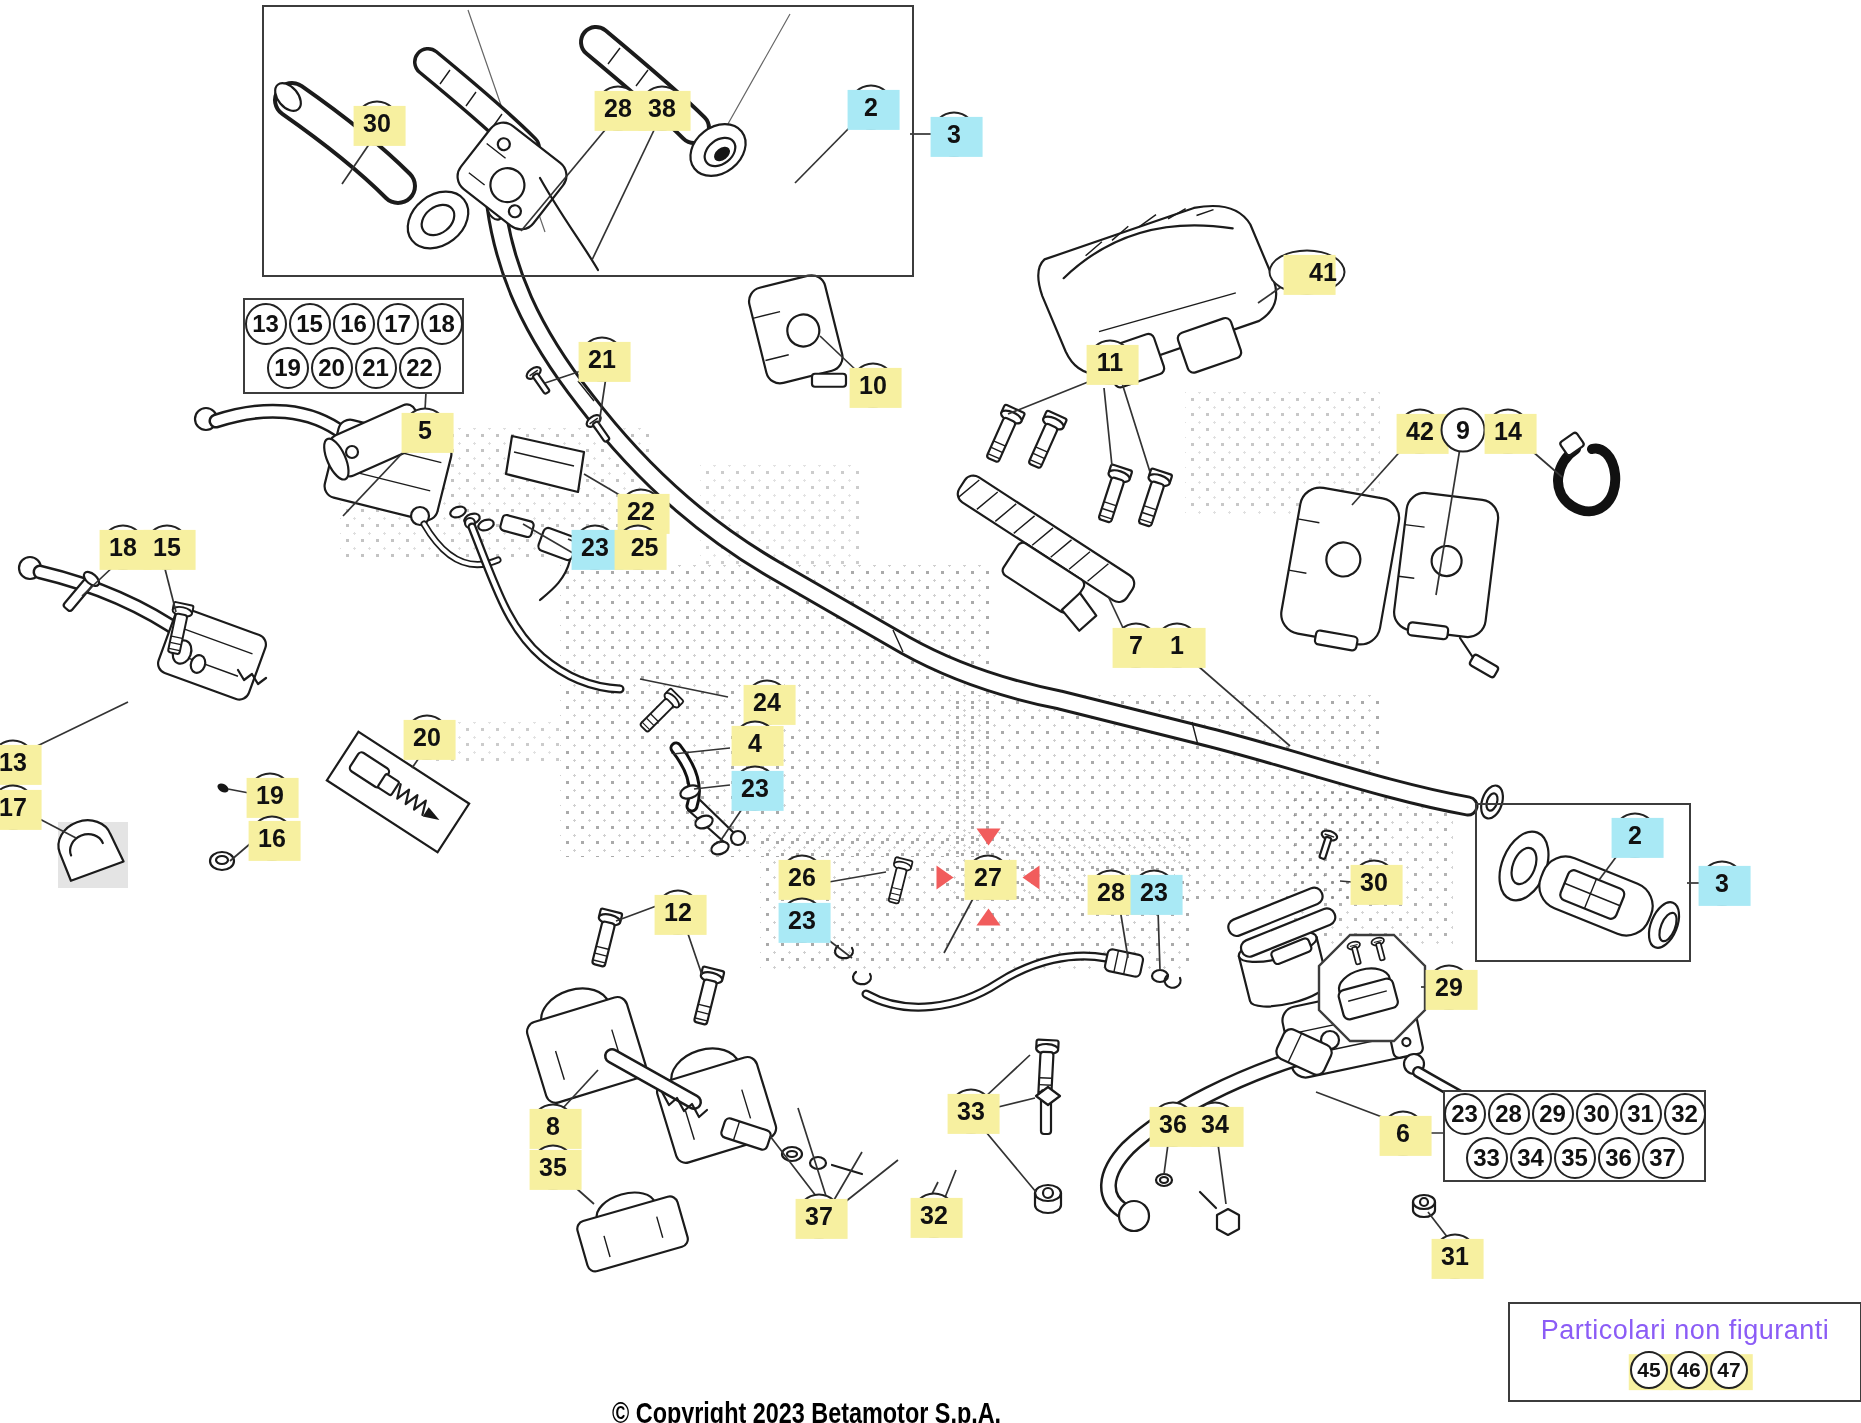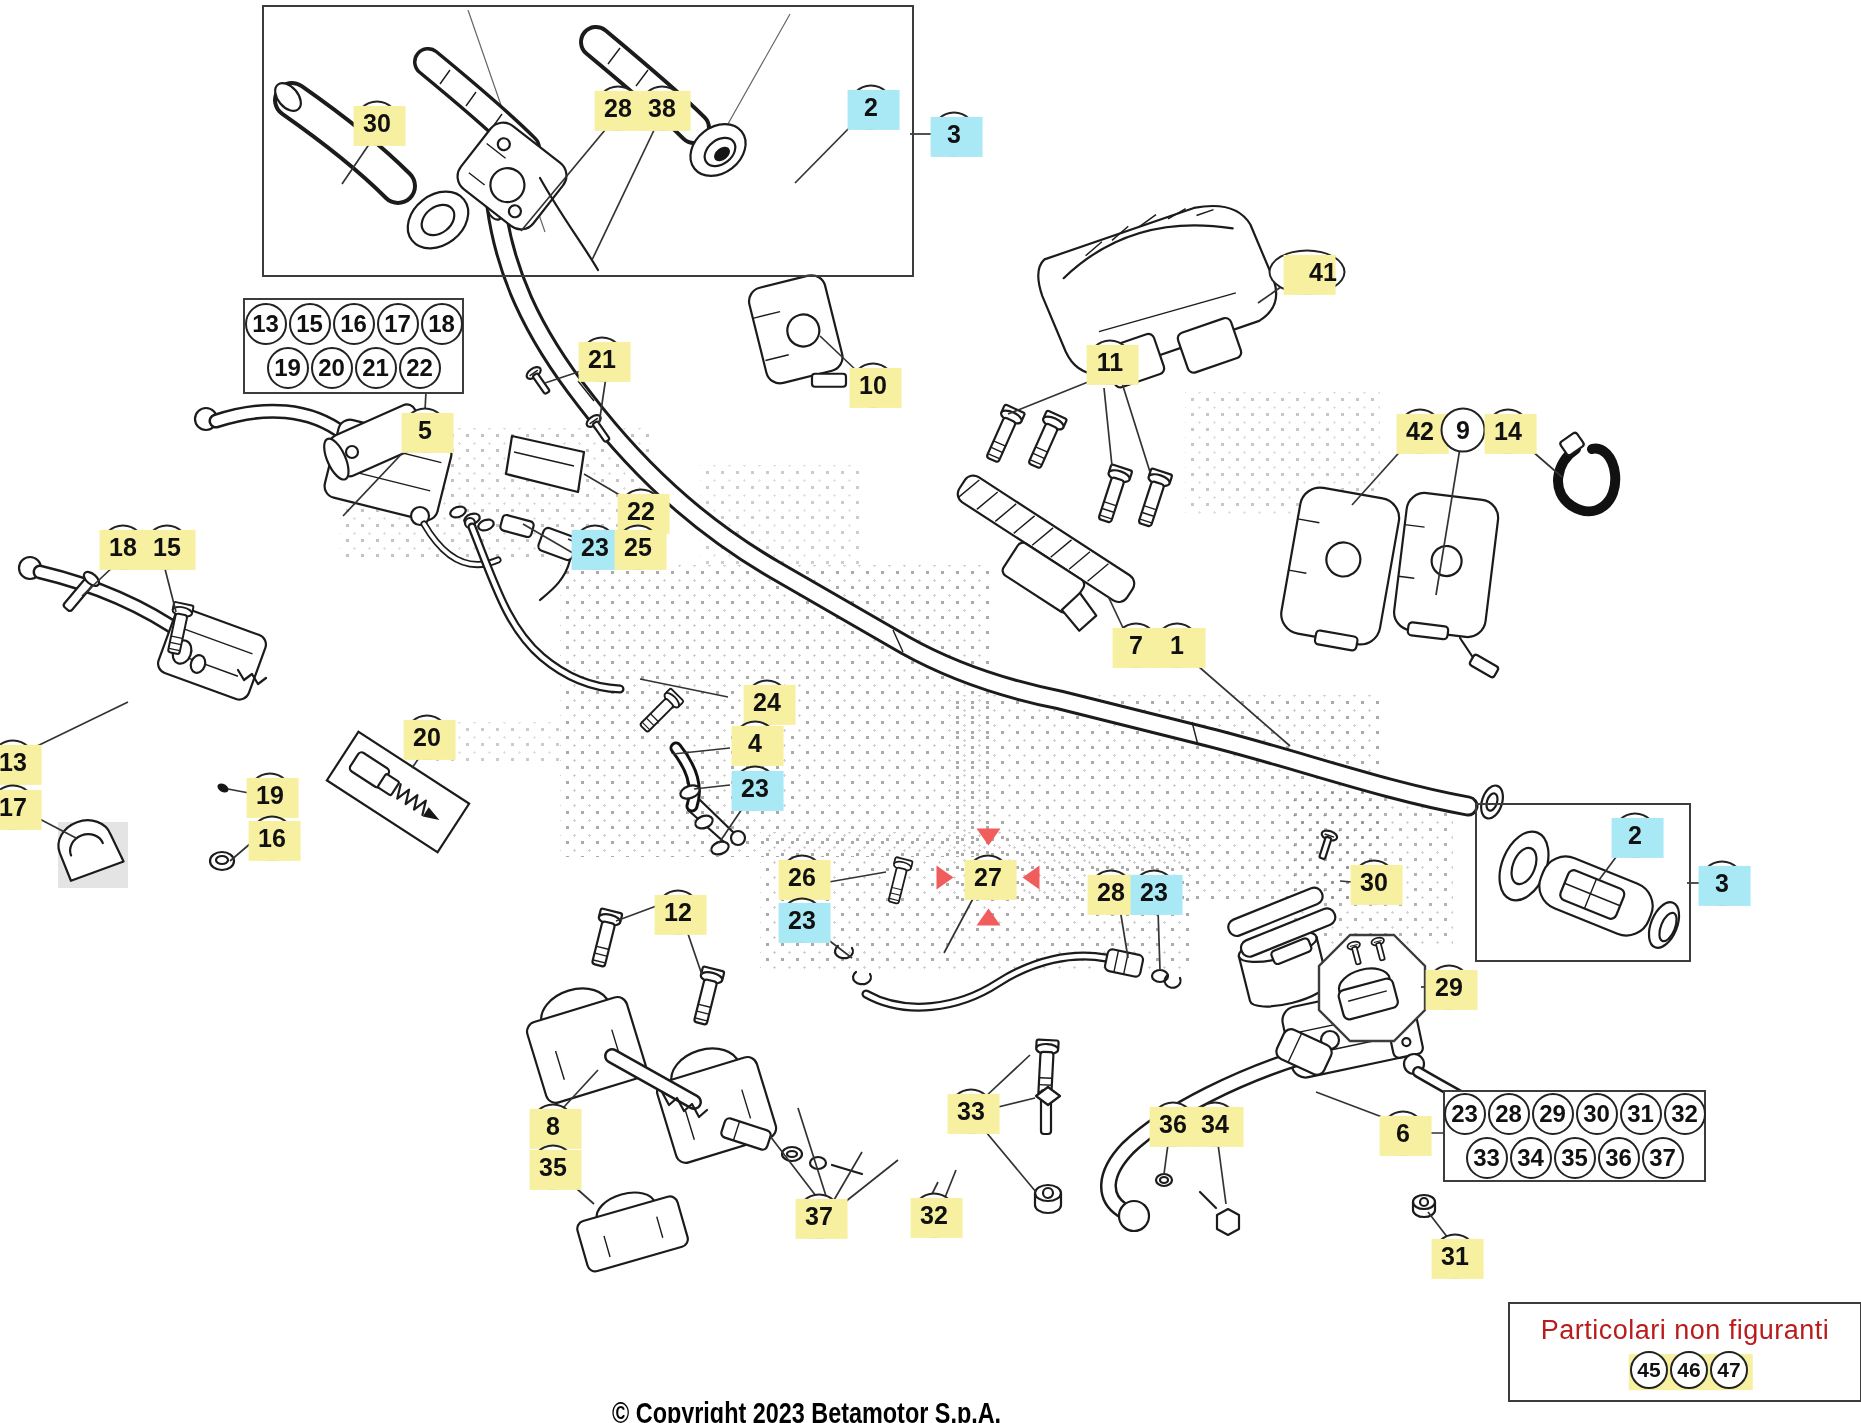--- a/index.html
+++ b/index.html
@@ -40,21 +40,21 @@
     display:flex;align-items:center;justify-content:center;
     font:700 24px "Liberation Sans",sans-serif;color:#111;margin:1px;position:relative;
   }
   .ncirc.small{width:34px;height:34px;font-size:21px;}
   .ncirc.hl-y::before{
     content:"";position:absolute;z-index:-1;left:50%;top:50%;
     width:44px;height:36px;transform:translate(-46%,-44%);background:var(--yellow);
   }
   .missing-box{position:absolute;border:2.2px solid #3c3c3c;background:#fff;z-index:4;
     display:flex;flex-direction:column;justify-content:center;align-items:center;gap:4px;}
-  .missing-title{font:400 27px "Liberation Sans",sans-serif;color:#b91c1c;letter-spacing:.5px;}
+  .missing-title{font:400 27px "Liberation Sans",sans-serif;color:#8b5cf6;letter-spacing:.5px;}
   .missing-items{display:flex;padding-left:8px;}
   
   #callouts{position:absolute;left:0;top:0;width:100%;height:100%;z-index:5;}
   .callout{
     position:absolute;width:41px;height:41px;transform:translate(-50%,-50%);
     border:2.4px solid #222;border-radius:50%;background:#fff;
     display:flex;align-items:center;justify-content:center;z-index:5;cursor:pointer;
   }
   .callout .num{font:700 25px "Liberation Sans",sans-serif;color:#111;}
   .callout.hl-yellow::before,.callout.hl-cyan::before{
@@ -541,21 +541,21 @@
       </div>
       <div class="callout hl-yellow" style="left: 1508px; top: 431px;">
         <span class="num">14</span>
       </div>
       <div class="callout hl-yellow" style="left: 641px; top: 511px;">
         <span class="num">22</span>
       </div>
       <div class="callout hl-cyan" style="left: 595px; top: 547px;">
         <span class="num">23</span>
       </div>
-      <div class="callout hl-yellow" style="left: 638px; top: 547px;">
+      <div class="callout hl-yellow" style="left: 638px; top: 547px; justify-content: flex-end;">
         <span class="num">25</span>
       </div>
       <div class="callout hl-yellow" style="left: 123px; top: 547px;">
         <span class="num">18</span>
       </div>
       <div class="callout hl-yellow" style="left: 167px; top: 547px;">
         <span class="num">15</span>
       </div>
       <div class="callout hl-yellow" style="left: 425px; top: 430px;">
         <span class="num">5</span>

